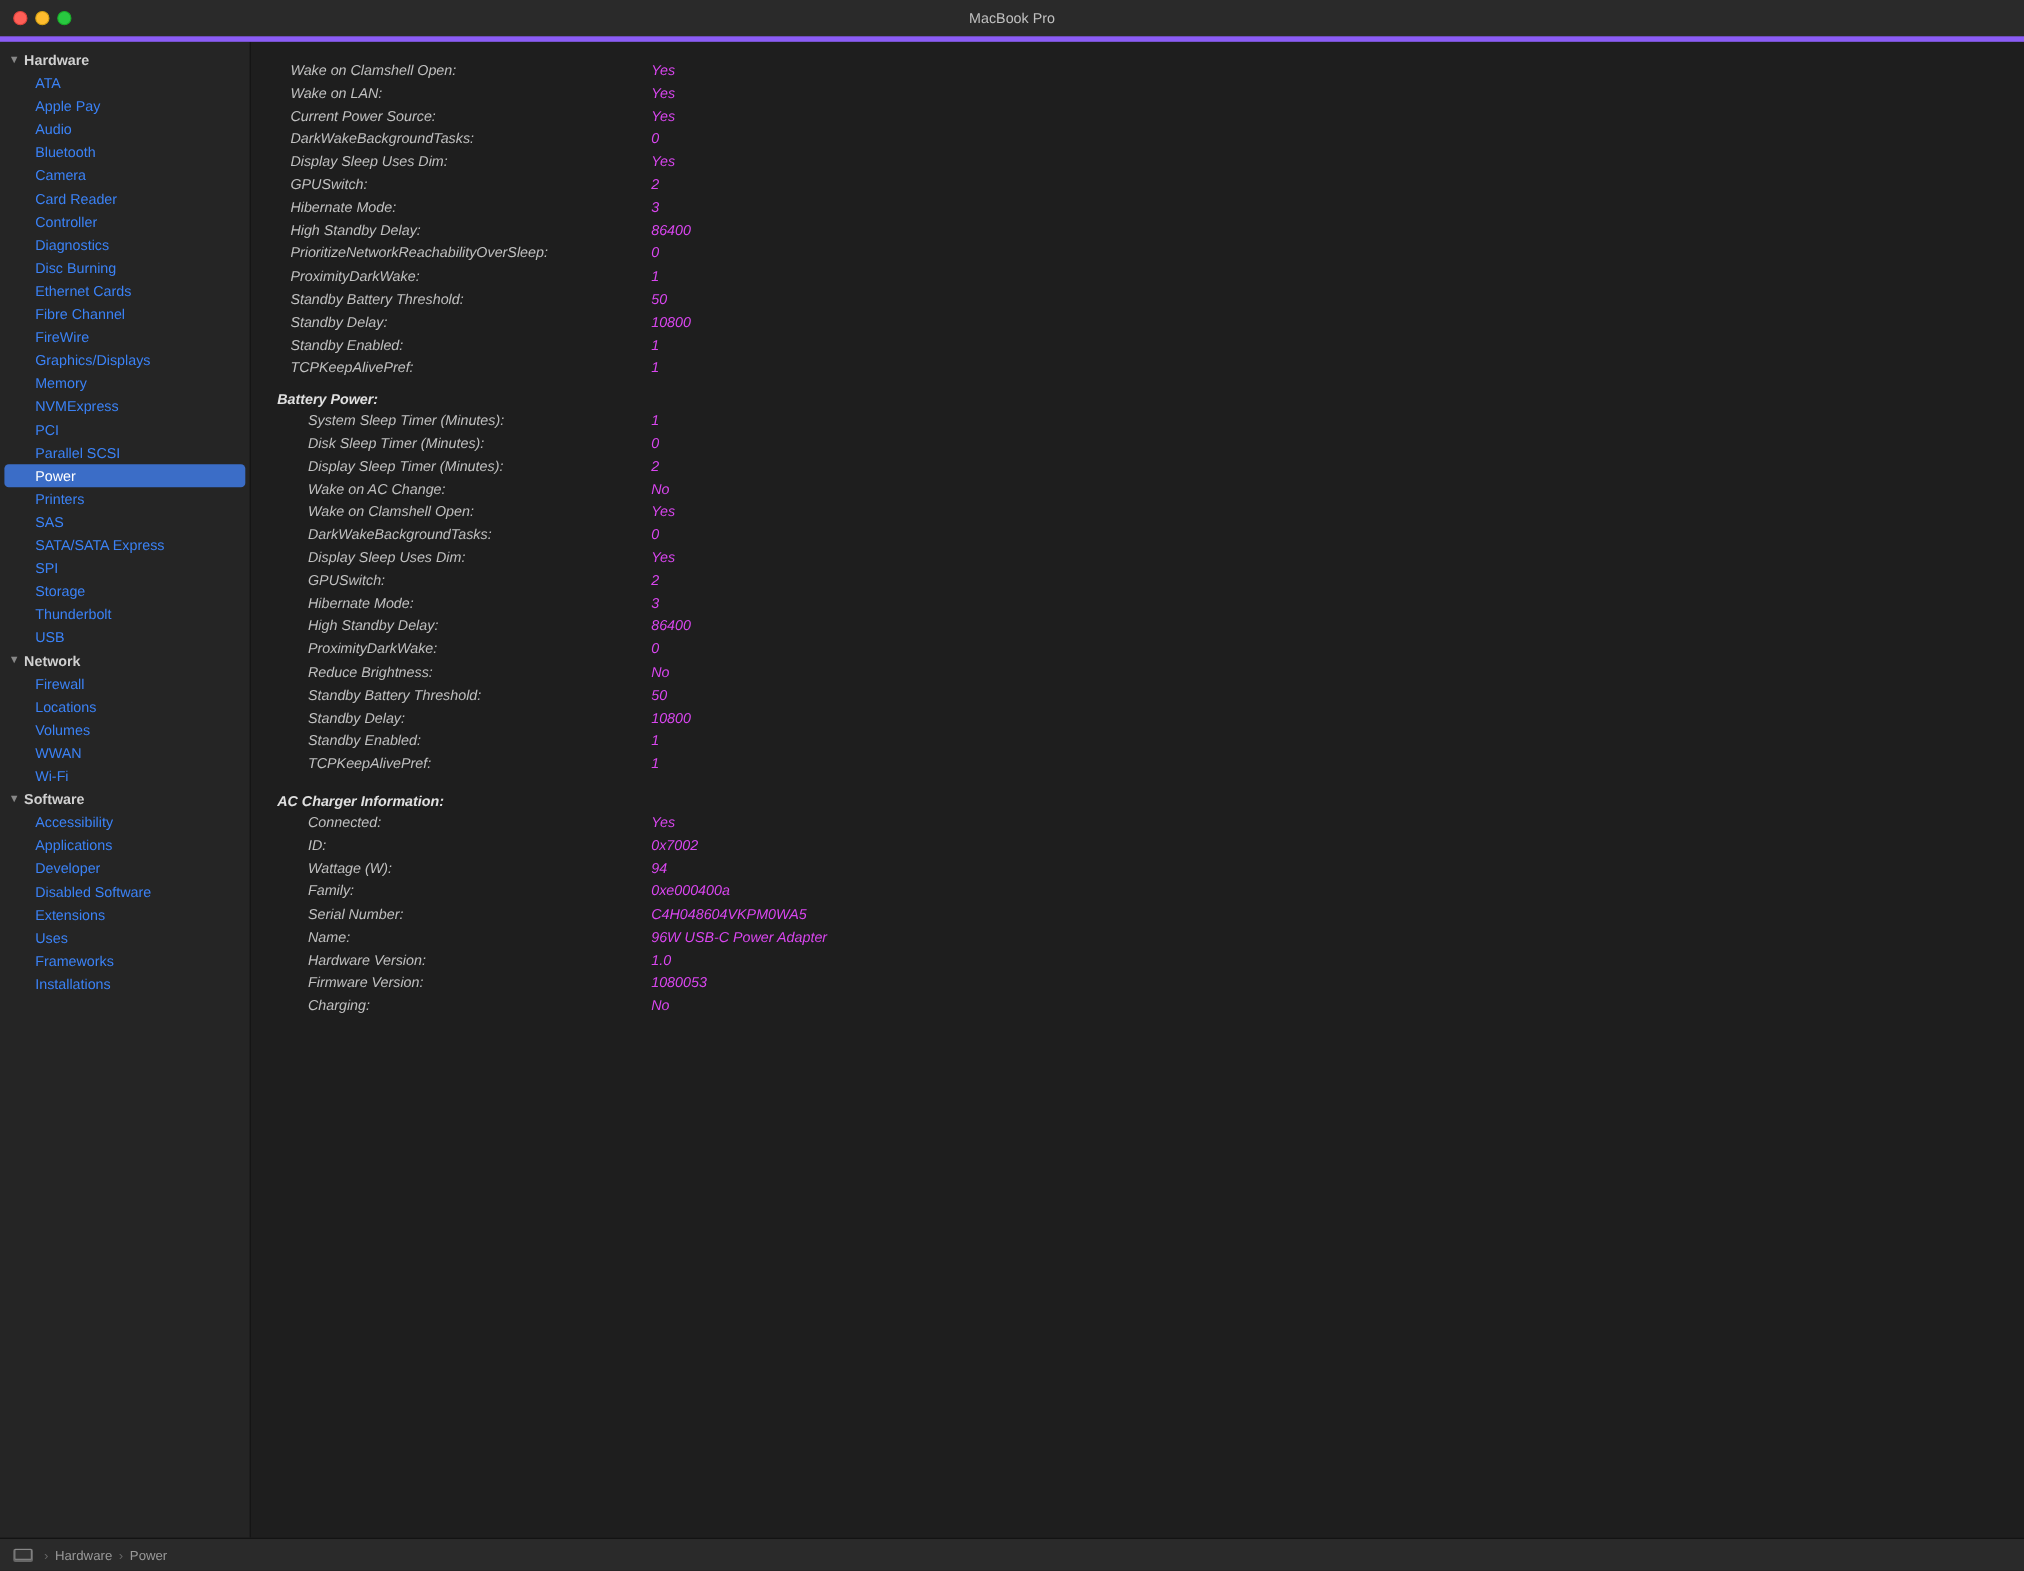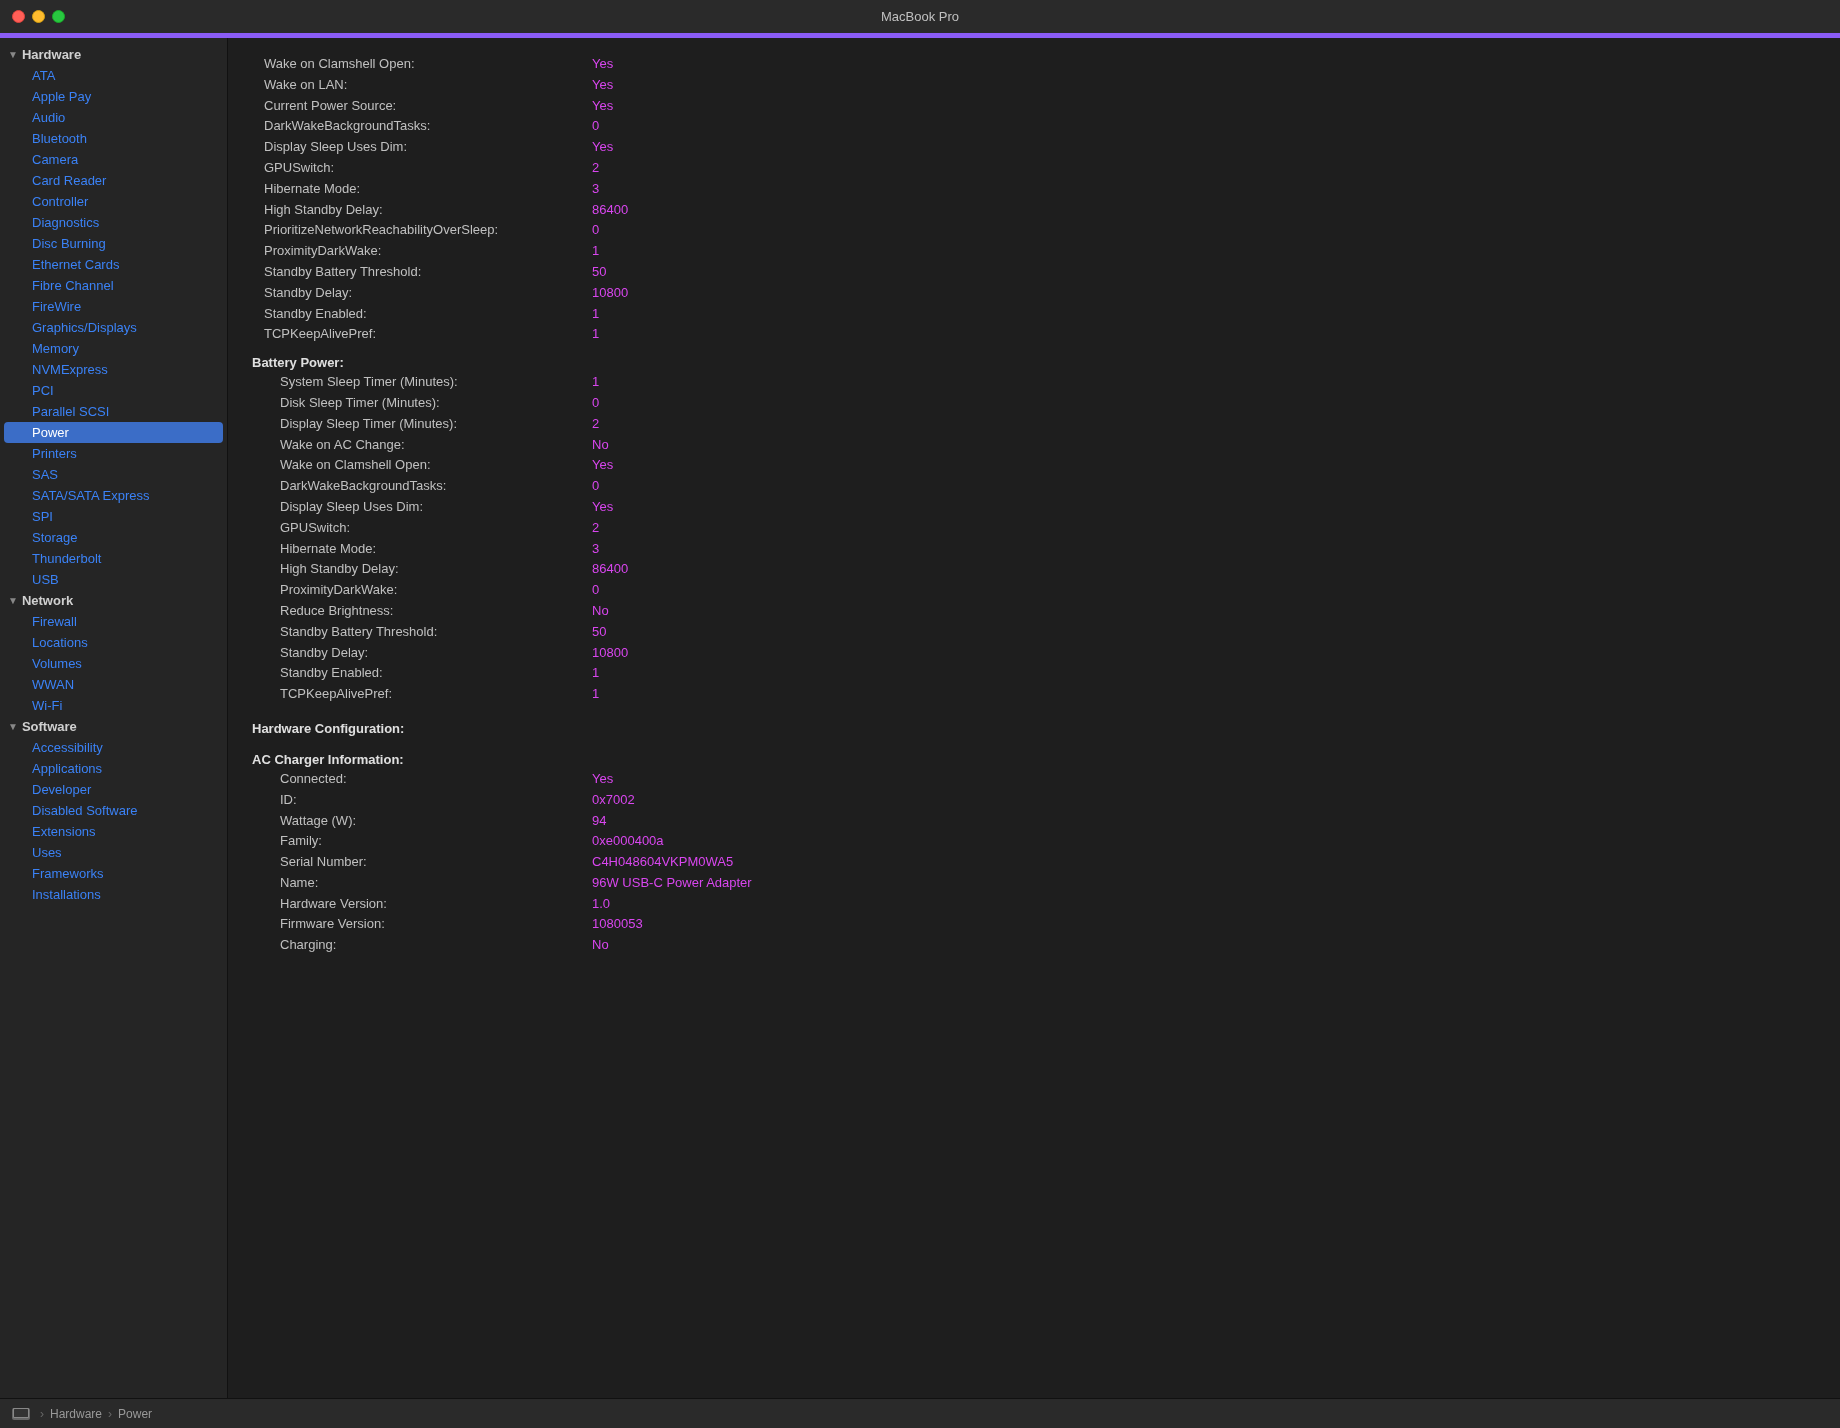--- a/index.html
+++ b/index.html
@@ -105,20 +105,21 @@
       background: #1e1e1e;
       overflow-y: auto;
       padding: 16px 24px;
     }
     .content::-webkit-scrollbar { width: 8px; }
     .content::-webkit-scrollbar-track { background: #1e1e1e; }
     .content::-webkit-scrollbar-thumb { background: #555; border-radius: 4px; }
 
     .content-section {
       margin-bottom: 6px;
+      font-style: italic;
     }
     .content-section-header {
       font-size: 13px;
       font-weight: 700;
       color: #e0e0e0;
       margin-bottom: 2px;
       margin-top: 10px;
     }
 
     .prop-table {
@@ -370,21 +371,20 @@
           <span class="prop-value">1</span>
         </div>
         <div class="prop-row">
           <span class="prop-label sub">TCPKeepAlivePref:</span>
           <span class="prop-value">1</span>
         </div>
       </div>
     </div>
 
     <div class="content-section">
-      <div class="content-section-header" style="margin-top:16px;">Hardware Configuration:</div>
     </div>
 
     <div class="content-section">
       <div class="content-section-header" style="margin-top:16px;">AC Charger Information:</div>
       <div class="prop-table">
         <div class="prop-row">
           <span class="prop-label sub">Connected:</span>
           <span class="prop-value">Yes</span>
         </div>
         <div class="prop-row">

